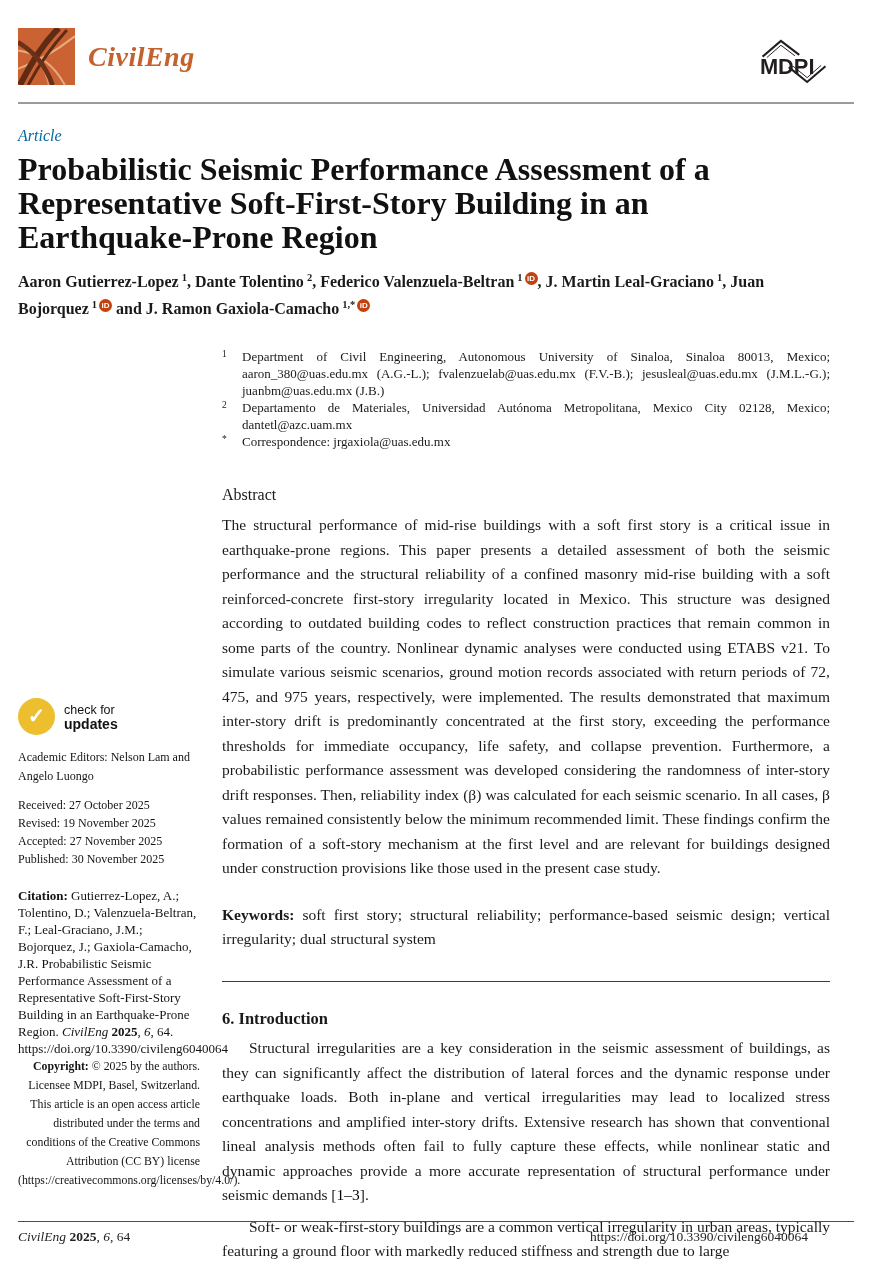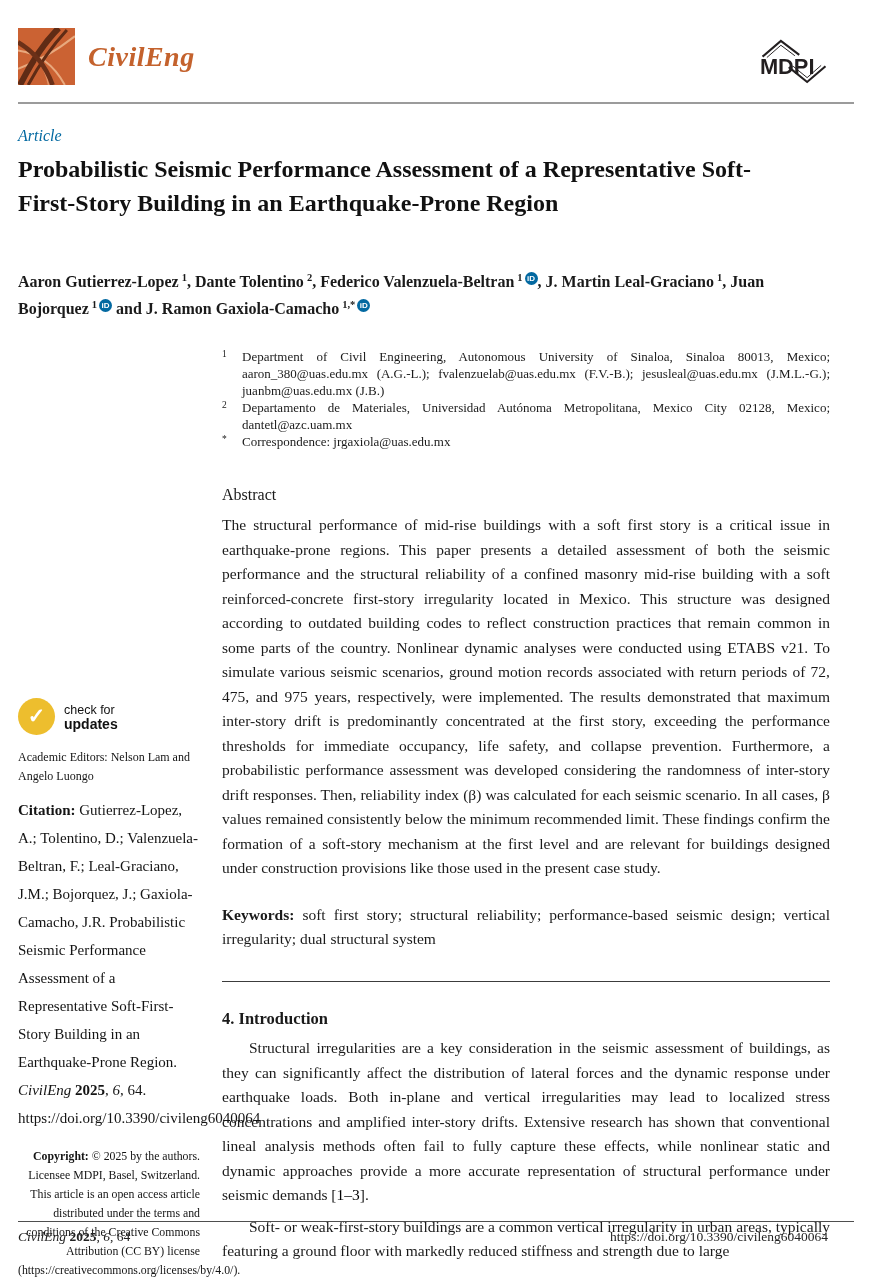--- a/index.html
+++ b/index.html
@@ -13,26 +13,26 @@
             display:flex; justify-content:space-between; align-items:flex-start; }
   .logo-wrap { display:flex; align-items:center; gap:13px; }
   .logo-square { width:57px; height:57px; display:block; }
   .journal-name { font-size:28px; font-weight:bold; font-style:italic; color:#c4622d; letter-spacing:.5px; }
   .mdpi-logo { width:84px; height:54px; margin-top:6px; }
   .header-rule { position:absolute; top:102px; left:18px; right:18px; height:2px; background:#9b9b9b; }
 
   
   .article-label { position:absolute; top:127px; left:18px; font-style:italic; font-size:16px; color:#0369a1; }
   .page-title { position:absolute; top:152px; left:18px; width:782px; margin:0;
-                font-size:24px; line-height:34px; font-weight:bold; color:#111; }
+                font-size:32px; line-height:34px; font-weight:bold; color:#111; }
   .authors { position:absolute; top:266px; left:18px; width:782px;
              font-size:16px; font-weight:bold; line-height:23px; }
   .authors sup { font-size:10.5px; margin-left:3px; }
   .orcid-badge { display:inline-block; width:13px; height:13px; border-radius:50%;
-                 background:#0369a1; color:#fff; font-family:"Liberation Sans", sans-serif;
+                 background:#c2410c; color:#fff; font-family:"Liberation Sans", sans-serif;
                  font-size:8px; font-weight:bold; text-align:center; line-height:13px;
                  vertical-align:super; margin-left:2px; cursor:pointer; }
 
   
   .main-col { position:absolute; left:222px; top:348px; width:608px; }
   .aff-row { display:flex; font-size:13px; line-height:17px; }
   .aff-marker { width:20px; flex:0 0 20px; font-size:9.5px; position:relative; top:-2px; }
   .aff-text { flex:1; text-align:justify; }
   .abstract-heading { margin-top:36px; font-size:16px; font-weight:normal; }
   .abstract-text { margin-top:9px; font-size:15.5px; line-height:24.5px; text-align:justify; }
@@ -47,28 +47,28 @@
   .sidebar { position:absolute; left:18px; top:698px; width:182px; font-size:12px; line-height:18.5px; color:#141414; }
   .check-badge { display:flex; align-items:center; gap:9px; margin-bottom:13px; cursor:pointer; }
   .check-circle { width:37px; height:37px; border-radius:50%; background:#edbe2e; color:#fff;
                   display:flex; align-items:center; justify-content:center;
                   font-family:"Liberation Sans", sans-serif; font-size:21px; font-weight:bold; }
   .check-text { font-family:"Liberation Sans", sans-serif; font-size:12.5px; line-height:14px; color:#111; }
   .check-line2 { font-weight:bold; font-size:14px; }
   .editors { margin-bottom:11px; }
   .dates-block { margin-bottom:19px; }
   .dates-block div { line-height:18px; }
-  .citation-block { margin-bottom:15px; line-height:28px; font-size:15px; }
+  .citation-block { line-height:17px; font-size:13px; }
   .copyright-block { line-height:19px; font-size:11.8px;text-align:right; }
   .seg-bold { font-weight:bold; }
   .seg-italic { font-style:italic; }
 
   
   .footer-rule { position:absolute; left:18px; right:18px; top:1221px; height:1px; background:#4e4e4e; }
-  .footer { position:absolute; left:18px; right:44px; top:1229px;
+  .footer { position:absolute; left:18px; right:64px; top:1229px;
             display:flex; justify-content:space-between; font-size:13.5px; color:#222;font-family:Liberation Serif, serif; }
 </style>
 </head>
 <body>
 
 <div class="page">
 
   <div class="header">
     <div class="logo-wrap">
       <svg class="logo-square" viewBox="0 0 56 56">
@@ -114,37 +114,43 @@
       </div>
     </div>
 
     <div class="abstract-heading">Abstract</div>
     <div class="abstract-text">The structural performance of mid-rise buildings with a soft first story is a critical issue in earthquake-prone regions. This paper presents a detailed assessment of both the seismic performance and the structural reliability of a confined masonry mid-rise building with a soft reinforced-concrete first-story irregularity located in Mexico. This structure was designed according to outdated building codes to reflect construction practices that remain common in some parts of the country. Nonlinear dynamic analyses were conducted using ETABS v21. To simulate various seismic scenarios, ground motion records associated with return periods of 72, 475, and 975 years, respectively, were implemented. The results demonstrated that maximum inter-story drift is predominantly concentrated at the first story, exceeding the performance thresholds for immediate occupancy, life safety, and collapse prevention. Furthermore, a probabilistic performance assessment was developed considering the randomness of inter-story drift responses. Then, reliability index (β) was calculated for each seismic scenario. In all cases, β values remained consistently below the minimum recommended limit. These findings confirm the formation of a soft-story mechanism at the first level and are relevant for buildings designed under construction provisions like those used in the present case study.</div>
 
     <div class="keywords"><span class="kw-label">Keywords:</span><span> soft first story; structural reliability; performance-based seismic design; vertical irregularity; dual structural system</span></div>
 
     <hr class="mid-rule">
 
-    <div class="intro-heading">4. Introduction</div>
+    <div class="intro-heading">6. Introduction</div>
     <p class="intro-p"><span>Structural irregularities are a key consideration in the seismic assessment of buildings, as they can significantly affect the distribution of lateral forces and the dynamic response under earthquake loads. Both in-plane and vertical irregularities may lead to localized stress concentrations and amplified inter-story drifts. Extensive research has shown that conventional lineal analysis methods often fail to fully capture these effects, while nonlinear static and dynamic approaches provide a more accurate representation of structural performance under seismic demands [</span><span class="cite-link">1–3</span><span>].</span></p>
     <p class="intro-p">Soft- or weak-first-story buildings are a common vertical irregularity in urban areas, typically featuring a ground floor with markedly reduced stiffness and strength due to large</p>
   </div>
 
   <div class="sidebar">
 
     <div class="check-badge">
       <div class="check-circle">✓</div>
       <div class="check-text">
         <div>check for</div>
         <div class="check-line2">updates</div>
       </div>
     </div>
 
     <div class="editors">Academic Editors: Nelson Lam and Angelo Luongo</div>
 
+    <div class="dates-block">
+      <div>Received: 27 October 2025</div>
+      <div>Revised: 19 November 2025</div>
+      <div>Accepted: 27 November 2025</div>
+      <div>Published: 30 November 2025</div>
+    </div>
 
     <div class="citation-block"><span class="seg-bold">Citation: </span><span>Gutierrez-Lopez, A.; Tolentino, D.; Valenzuela-Beltran, F.; Leal-Graciano, J.M.; Bojorquez, J.; Gaxiola-Camacho, J.R. Probabilistic Seismic Performance Assessment of a Representative Soft-First-Story Building in an Earthquake-Prone Region. </span><span class="seg-italic">CivilEng </span><span class="seg-bold">2025</span><span>, </span><span class="seg-italic">6</span><span>, 64. </span><span>https://doi.org/10.3390/civileng6040064</span></div>
 
     <div class="copyright-block"><span class="seg-bold">Copyright: </span><span>© 2025 by the authors. Licensee MDPI, Basel, Switzerland. This article is an open access article distributed under the terms and conditions of the Creative Commons Attribution (CC BY) license (</span><span>https://creativecommons.org/licenses/by/4.0/</span><span>).</span></div>
   </div>
 
   <div class="footer-rule"></div>
   <div class="footer">
     <div><span class="seg-italic">CivilEng</span><span class="seg-bold"> 2025</span><span>, </span><span class="seg-italic">6</span><span>, 64</span></div>
     <div>https://doi.org/10.3390/civileng6040064</div>

